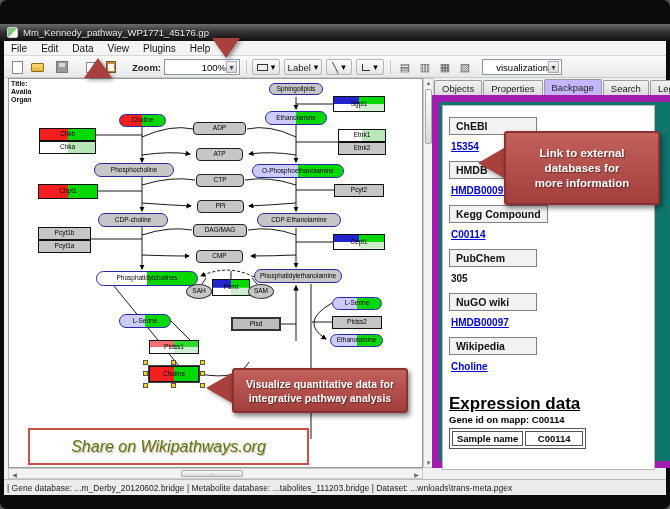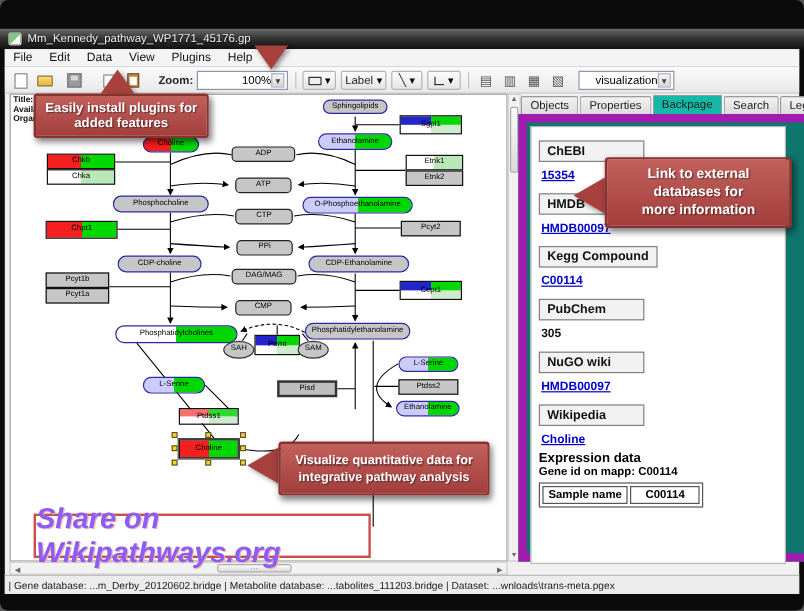--- a/index.html
+++ b/index.html
@@ -57,43 +57,43 @@
   .hdl-w{left:-7px;top:50%;margin-top:-3px;} .hdl-e{right:-7px;top:50%;margin-top:-3px;}
   .hdl-sw{left:-7px;bottom:-7px;} .hdl-s{left:50%;margin-left:-3px;bottom:-7px;} .hdl-se{right:-7px;bottom:-7px;}
   
   .vscroll{position:absolute;width:11px;background:#f2f2f2;border:1px solid #c9c9c9;}
   .hscroll{position:absolute;height:11px;background:#f2f2f2;border:1px solid #c9c9c9;}
   .sthumb{position:absolute;background:linear-gradient(#fdfdfd,#d9d9d9);border:1px solid #a9a9a9;border-radius:2px;font-size:6px;color:#888;display:flex;align-items:center;justify-content:center;}
   .sarrow{position:absolute;font-size:6px;color:#666;width:9px;text-align:center;}
   
   #tabsrow{position:absolute;left:430px;top:38px;height:16px;display:flex;align-items:flex-end;}
   .tab{font-size:9.5px;color:#222;background:linear-gradient(#f2f2f2,#dcdcdc);border:1px solid #9a9a9a;border-bottom:none;padding:2px 7px 1px;margin-right:1px;border-radius:2px 2px 0 0;}
-  .tab.active{background:#14b8a6;padding-bottom:3px;position:relative;top:1px;}
+  .tab.active{background:#c4b5fd;padding-bottom:3px;position:relative;top:1px;}
   #panel{position:absolute;left:428px;top:54px;width:273px;height:373px;background:#0f766e;border:7px solid #a21caf;}
   #panel-inner{position:absolute;left:3px;top:3px;width:213px;height:365px;background:#fff;border:1px solid #b8b8b8;overflow:hidden;padding:4px 6px;}
   .bp-header{display:inline-block;min-width:88px;border:1px solid #808080;background:#f2f2f2;font-size:10.5px;font-weight:bold;color:#111;padding:2px 6px;margin-top:7px;}
   .bp-value{font-size:10px;font-weight:bold;margin:6px 0 2px 2px;}
   .bp-value a{color:#0000cc;}
   .bp-plain{color:#111;}
-  #expr-title{font-size:11px;font-weight:bold;margin-top:4px;}
+  #expr-title{font-size:17px;font-weight:bold;margin-top:22px;text-decoration:underline;}
   #geneid{font-size:9.5px;font-weight:bold;margin-top:0;}
   table.expr{border-collapse:separate;border-spacing:2px;border:1px solid #555;margin-top:3px;background:#fff;}
   table.expr td{border:1px solid #555;font-size:9.5px;font-weight:bold;text-align:center;padding:1px 4px;min-width:58px;}
   #panel-scroll{position:absolute;right:2px;top:3px;width:9px;height:365px;background:#efefef;border:1px solid #cfcfcf;}
   
   #statusbar{position:absolute;left:0;top:438px;width:662px;height:16px;background:#ececec;border-top:1px solid #bdbdbd;display:flex;align-items:center;padding-left:3px;}
   #statusbar span{font-size:8.5px;color:#222;white-space:nowrap;}
   
   .callout{position:absolute;z-index:60;background:linear-gradient(180deg,#c2605c,#a23f3c);border:2px solid #8a3230;border-radius:3px;box-shadow:2px 3px 5px rgba(0,0,0,.5);color:#fff;font-weight:bold;display:flex;align-items:center;justify-content:center;text-align:center;white-space:pre-line;text-shadow:1px 1px 1px rgba(0,0,0,.45);}
   .c-arrow{position:absolute;z-index:59;width:0;height:0;filter:drop-shadow(2px 2px 2px rgba(0,0,0,.4));}
   .arrow-down{border-left:14px solid transparent;border-right:14px solid transparent;border-top:20px solid #a8413e;}
   .arrow-up{border-left:14px solid transparent;border-right:14px solid transparent;border-bottom:20px solid #a8413e;}
   .arrow-left{border-top:15px solid transparent;border-bottom:15px solid transparent;border-right:26px solid #a8413e;}
   #share-box{position:absolute;z-index:60;background:#fff;border:2px solid #c94f4a;display:flex;align-items:center;justify-content:center;}
-  #share-box span{font-size:24px;font-weight:bold;font-style:italic;color:#8b5cf6;text-shadow:1px 1px 0 #e9b3b1;}
+  #share-box span{font-size:16px;font-weight:normal;font-style:italic;color:#4d7c0f;text-shadow:1px 1px 0 #e9b3b1;}
   .dashed{stroke-dasharray:3,2;}
 </style>
 </head>
 <body>
 
 <div id="stage">
 
   <div id="titlebar">
     <span class="ticon"></span>
     <span class="ttext">Mm_Kennedy_pathway_WP1771_45176.gp</span>
@@ -378,25 +378,23 @@
     </div>
 
     <div id="statusbar">
       <span>| Gene database: ...m_Derby_20120602.bridge | Metabolite database: ...tabolites_111203.bridge | Dataset: ...wnloads\trans-meta.pgex</span>
     </div>
   </div>
 
   <div class="c-arrow arrow-down" style="left:212px;top:38px;"></div>
 
   <div class="c-arrow arrow-up" style="left:84px;top:58px;"></div>
-  <div class="callout" style="left:28px;top:78px;width:146px;height:37px;font-size:11px;line-height:13px;">Easily install plugins for
-added features</div>
 
   <div class="c-arrow arrow-left" style="left:478px;top:148px;"></div>
-  <div class="callout" style="left:504px;top:131px;width:156px;height:59px;font-size:11.5px;line-height:15px;">Link  to external
+  <div class="callout" style="left:504px;top:131px;width:156px;height:74px;font-size:11.5px;line-height:15px;">Link  to external
 databases  for
 more information</div>
 
   <div class="c-arrow arrow-left" style="left:206px;top:373px;"></div>
   <div class="callout" style="left:232px;top:368px;width:176px;height:45px;font-size:10.5px;line-height:14px;">Visualize quantitative data  for
 integrative pathway analysis</div>
 
   <div id="share-box" style="left:28px;top:428px;width:281px;height:37px;">
     <span>Share on Wikipathways.org</span>
   </div>

